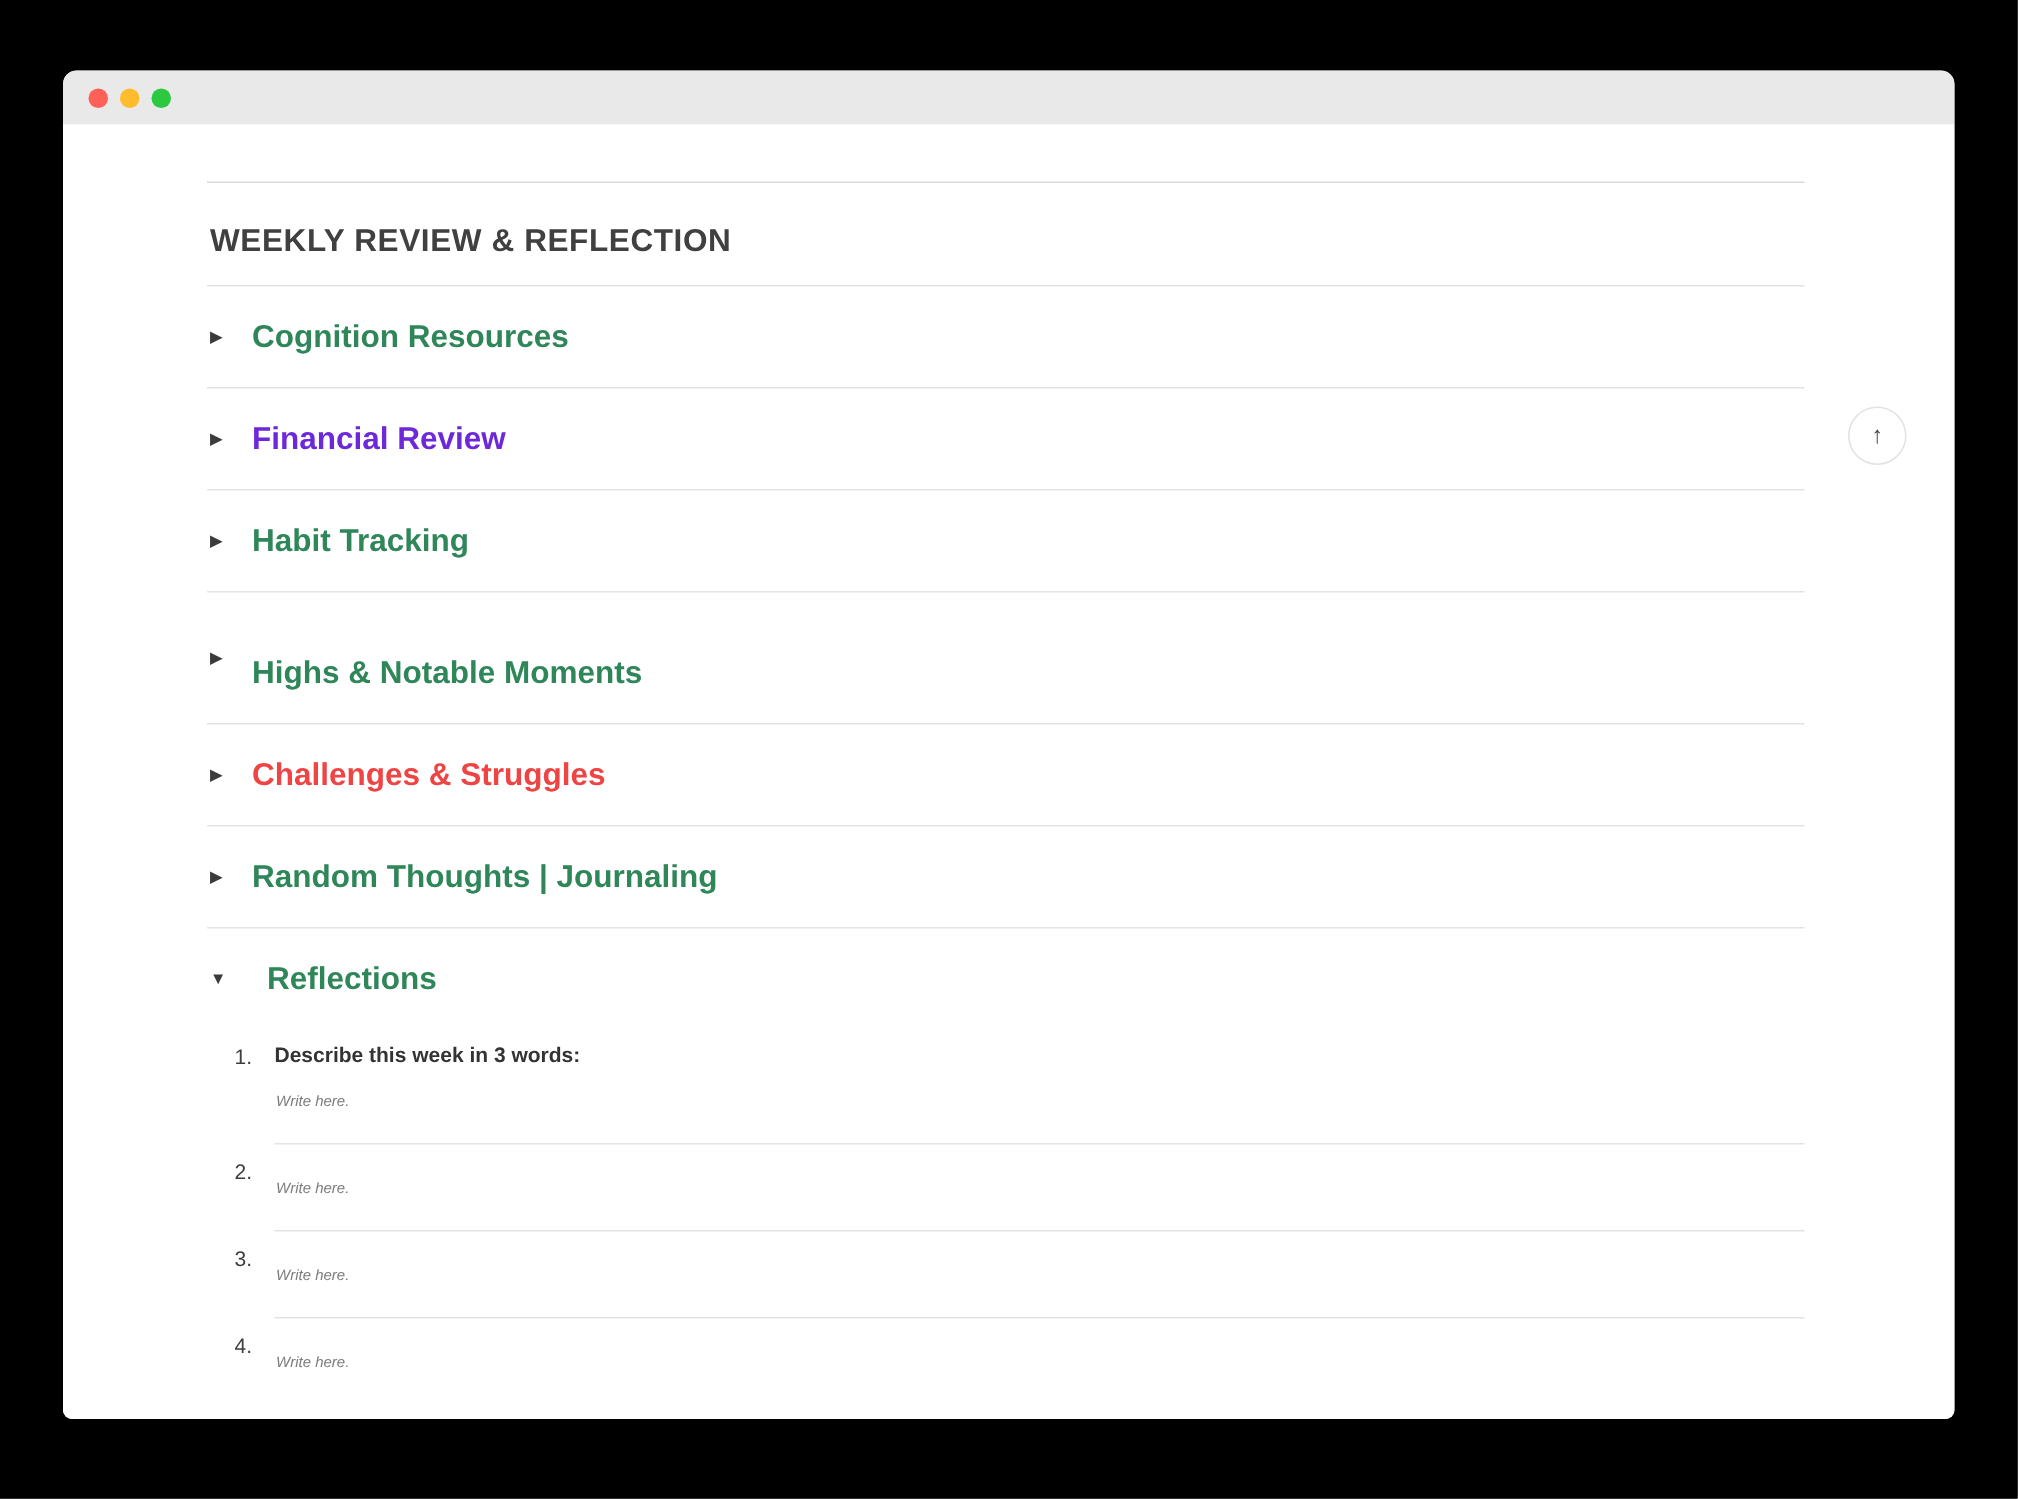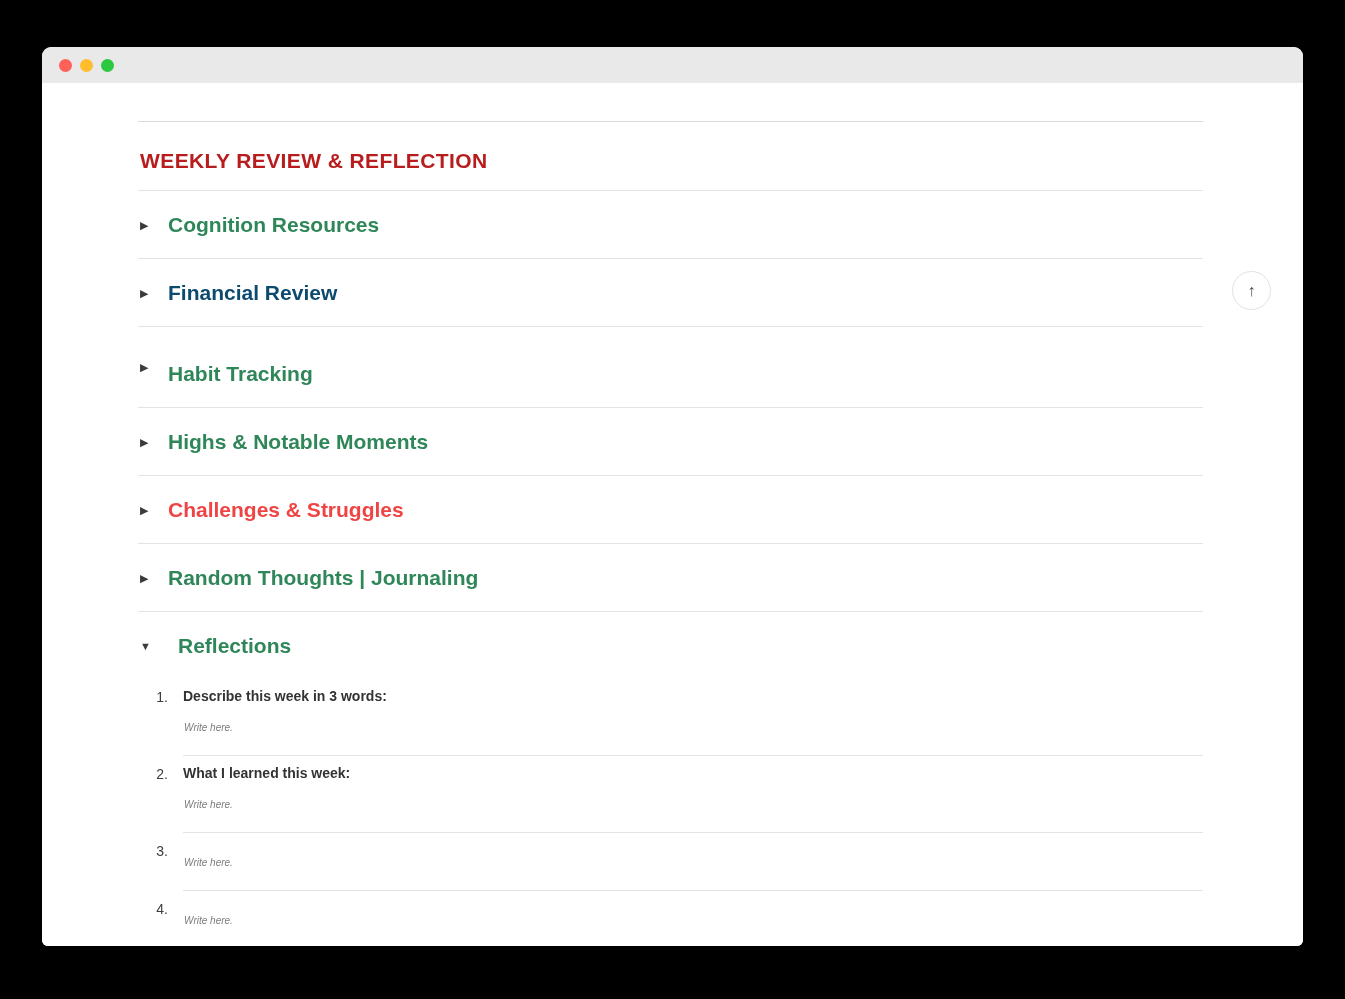--- a/index.html
+++ b/index.html
@@ -186,45 +186,45 @@
       <span class="dot dot-minimize" style="background: rgb(255, 189, 46);"></span>
       <span class="dot dot-maximize" style="background: rgb(43, 200, 64);"></span>
     </div>
 
     <div class="page">
 
       <div class="content">
 
         <div class="top-rule"></div>
 
-        <h1 class="doc-title" style="color: #b91c1c;">WEEKLY REVIEW &amp; REFLECTION</h1>
+        <h1 class="doc-title" style="color: #404040;">WEEKLY REVIEW &amp; REFLECTION</h1>
 
         <div class="section-rule"></div>
 
         <div class="section">
           <span class="marker">▶</span>
           <span class="section-label" style="color: rgb(47, 134, 89);">Cognition Resources</span>
         </div>
         <div class="section-rule"></div>
 
         <div class="section">
           <span class="marker">▶</span>
-          <span class="section-label" style="color: #0c4a6e;">Financial Review</span>
-        </div>
-        <div class="section-rule"></div>
-
-        <div class="section">
-          <span class="marker">▶</span>
-          <span class="section-label" style="color: rgb(47, 134, 89); margin-top: 13px;">Habit Tracking</span>
-        </div>
-        <div class="section-rule"></div>
-
-        <div class="section">
-          <span class="marker">▶</span>
-          <span class="section-label" style="color: rgb(47, 134, 89);">Highs &amp; Notable Moments</span>
+          <span class="section-label" style="color: #6d28d9;">Financial Review</span>
+        </div>
+        <div class="section-rule"></div>
+
+        <div class="section">
+          <span class="marker">▶</span>
+          <span class="section-label" style="color: rgb(47, 134, 89);">Habit Tracking</span>
+        </div>
+        <div class="section-rule"></div>
+
+        <div class="section">
+          <span class="marker">▶</span>
+          <span class="section-label" style="color: rgb(47, 134, 89); margin-top: 20px;">Highs &amp; Notable Moments</span>
         </div>
         <div class="section-rule"></div>
 
         <div class="section">
           <span class="marker">▶</span>
           <span class="section-label" style="color: #ef4444;">Challenges &amp; Struggles</span>
         </div>
         <div class="section-rule"></div>
 
         <div class="section">
@@ -245,21 +245,20 @@
             <div class="q-body">
               <div class="q-text">Describe this week in 3 words:</div>
               <div class="q-answer">Write here.</div>
               <div class="q-rule"></div>
             </div>
           </div>
 
           <div class="q-item">
             <div class="q-num">2.</div>
             <div class="q-body">
-              <div class="q-text">What I learned this week:</div>
               <div class="q-answer">Write here.</div>
               <div class="q-rule"></div>
             </div>
           </div>
 
           <div class="q-item">
             <div class="q-num">3.</div>
             <div class="q-body">
               <div class="q-answer">Write here.</div>
               <div class="q-rule"></div>

